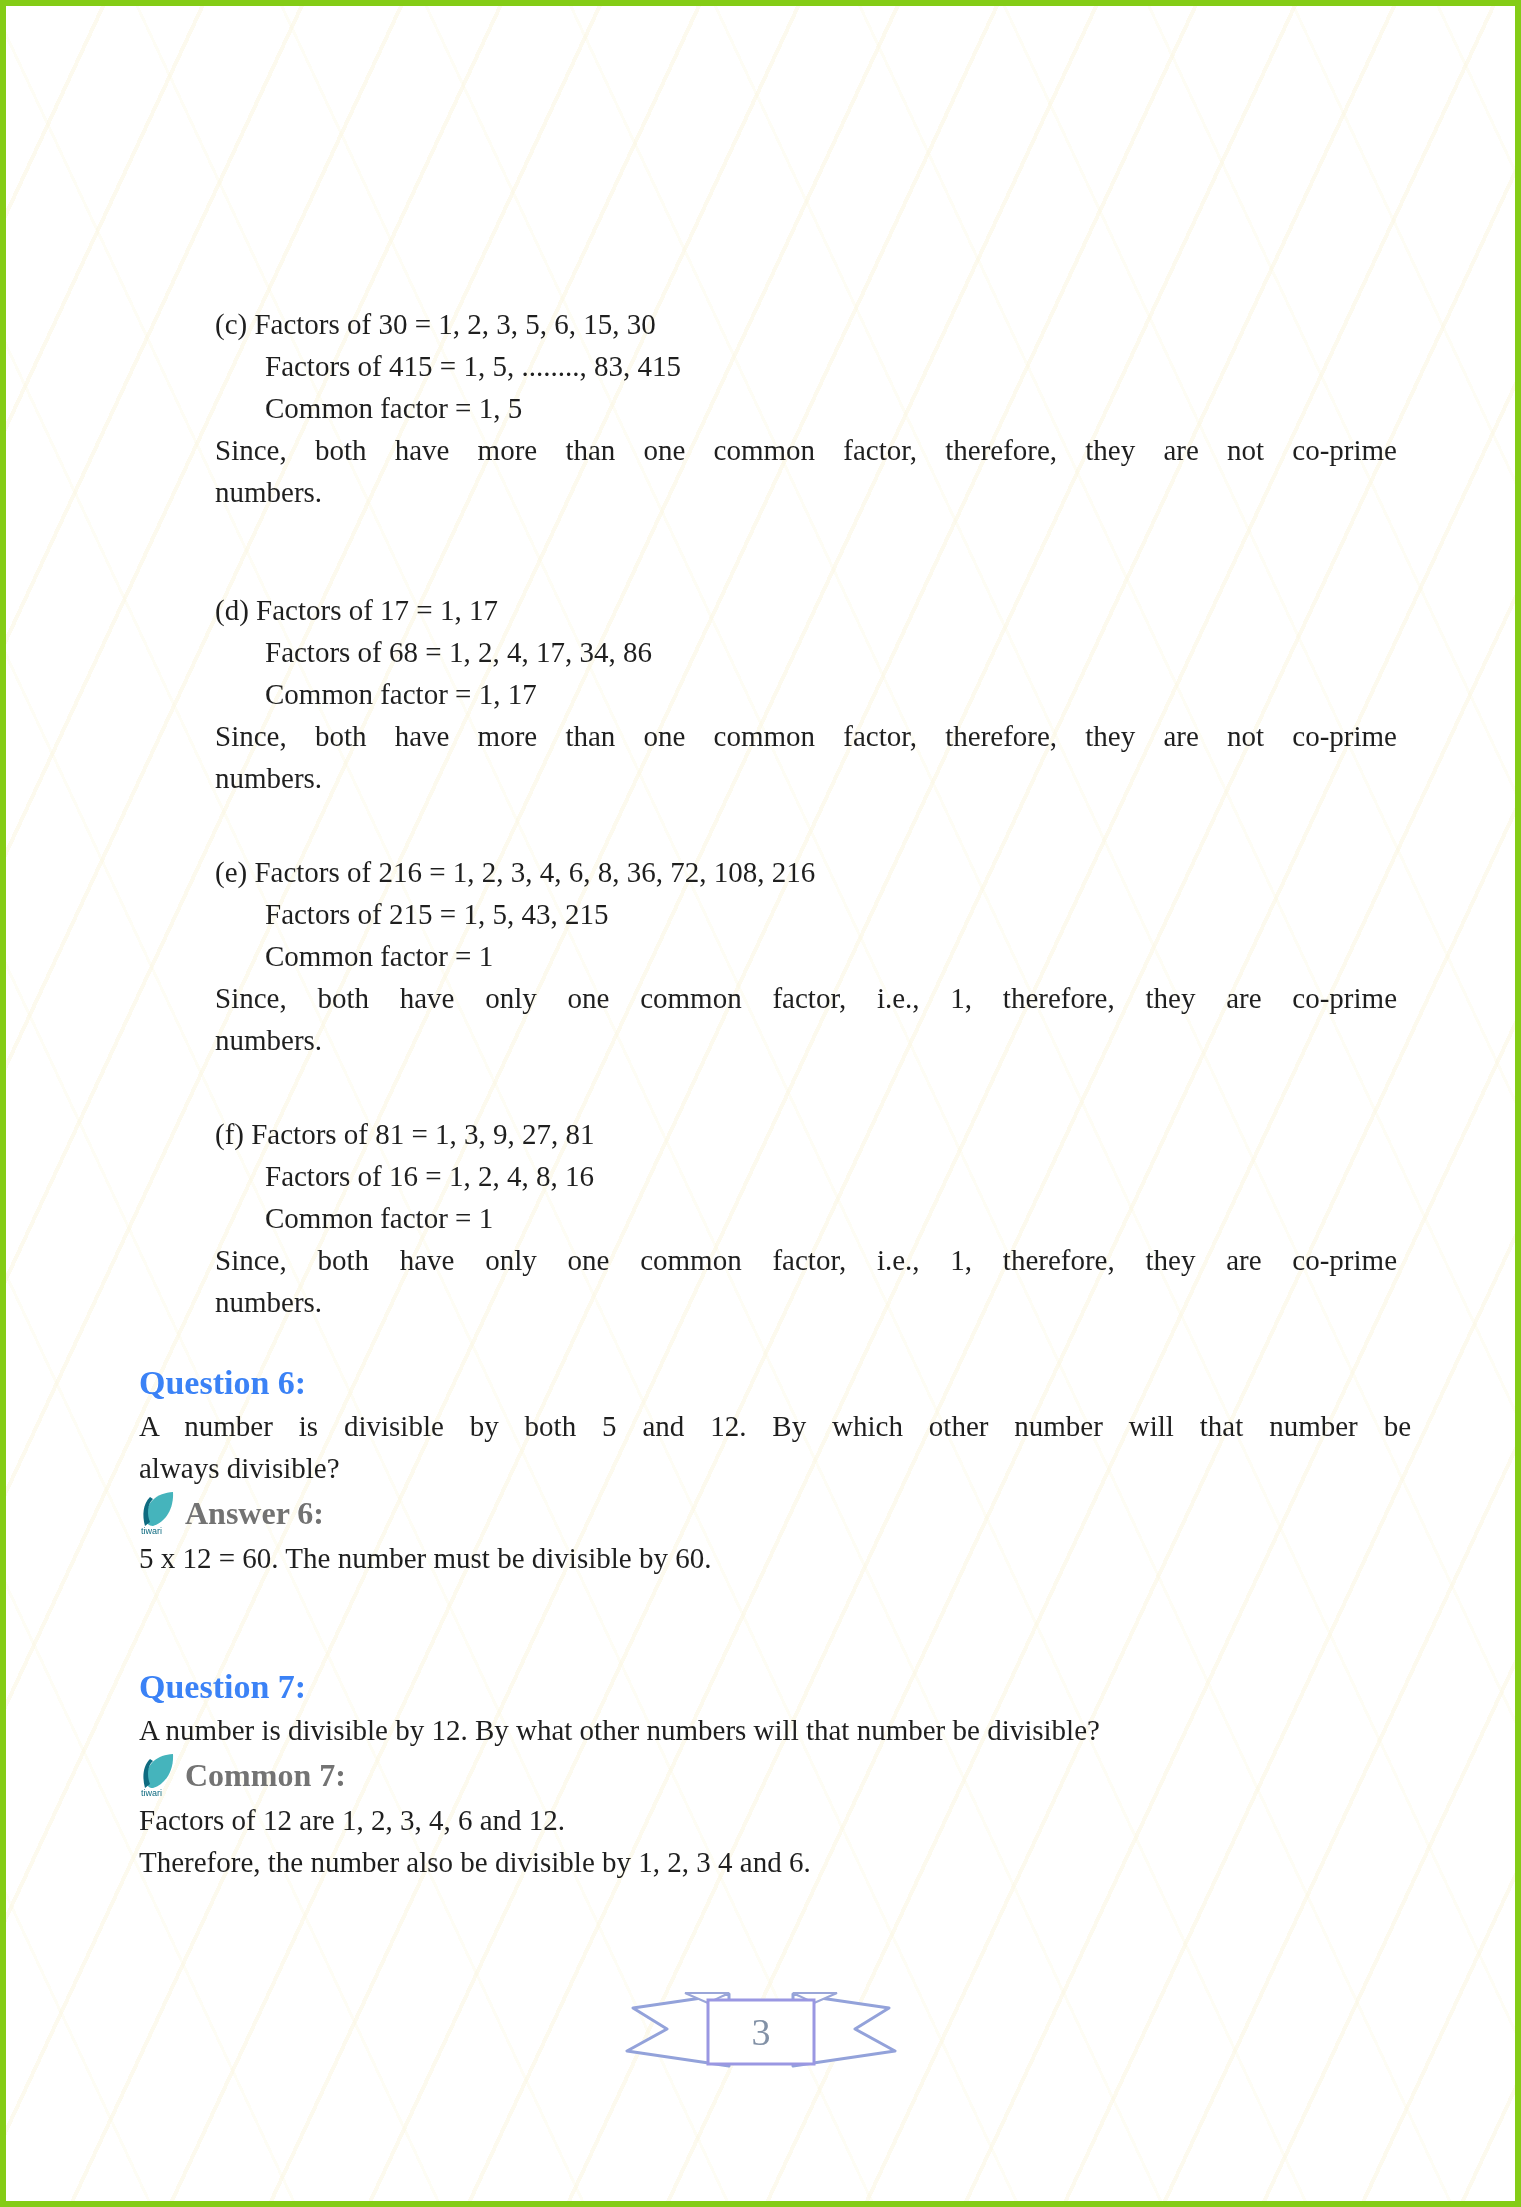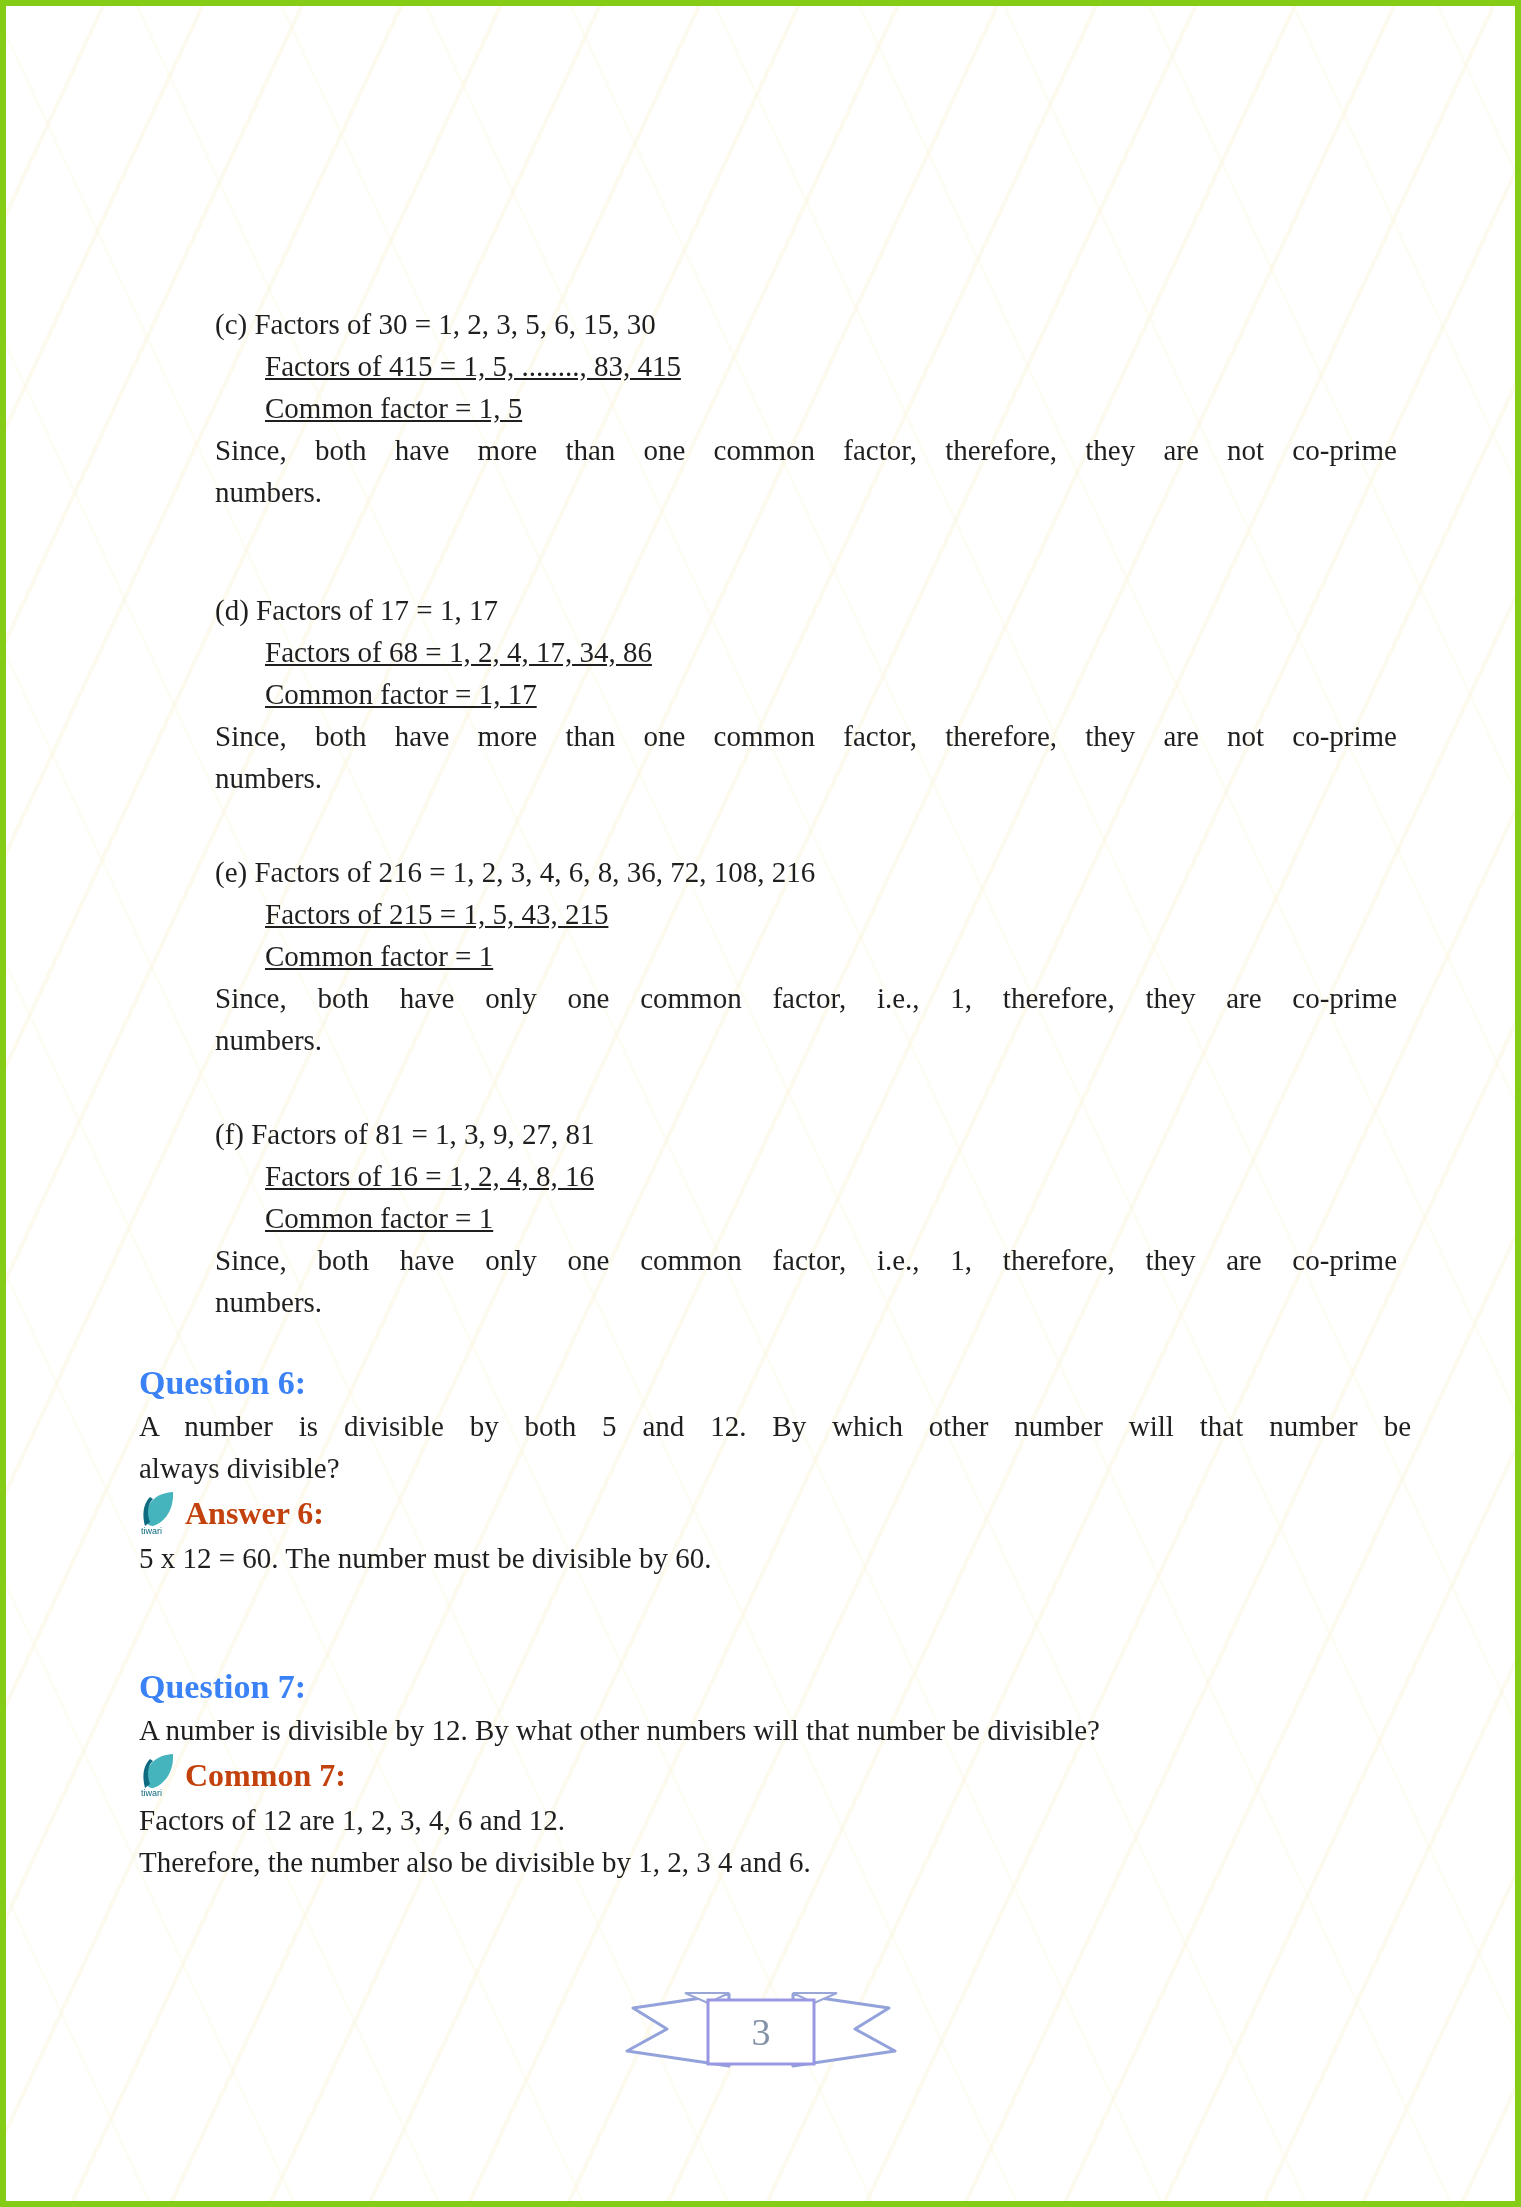--- a/index.html
+++ b/index.html
@@ -24,29 +24,29 @@
   .content{
     position:absolute;left:133px;top:297px;width:1272px;
     font-size:29px;line-height:42px;
   }
   p{margin:0;}
   .factor-block{margin-left:76px;margin-right:14px;}
   .fb-c{margin-bottom:76px;}
   .fb-d{margin-bottom:52px;}
   .fb-e{margin-bottom:52px;}
   .fb-f{margin-bottom:0;margin-top:36px;}
-  .sub-line{padding-left:50px;text-decoration:underline;}
+  .sub-line{padding-left:50px;}
   .stretch{text-align:justify;text-align-last:justify;}
   .q-heading{
     font-size:34px;line-height:44px;font-weight:bold;color:#3b82f6;margin:0;
   }
   .q6-heading{margin-top:38px;}
   .q7-heading{margin-top:86px;}
   .answer-row{display:flex;align-items:center;height:48px;gap:8px;}
-  .answer-heading{font-size:32px;font-weight:bold;color:#c2410c;line-height:48px;}
+  .answer-heading{font-size:32px;font-weight:bold;color:#737373;line-height:48px;}
   .logo-icon{flex:0 0 auto;}
   .banner{
     position:absolute;left:50%;top:1972px;transform:translateX(-50%);
   }
   .banner text{
     font-family:"Liberation Serif", serif;
   }
 </style>
 </head>
 <body>

